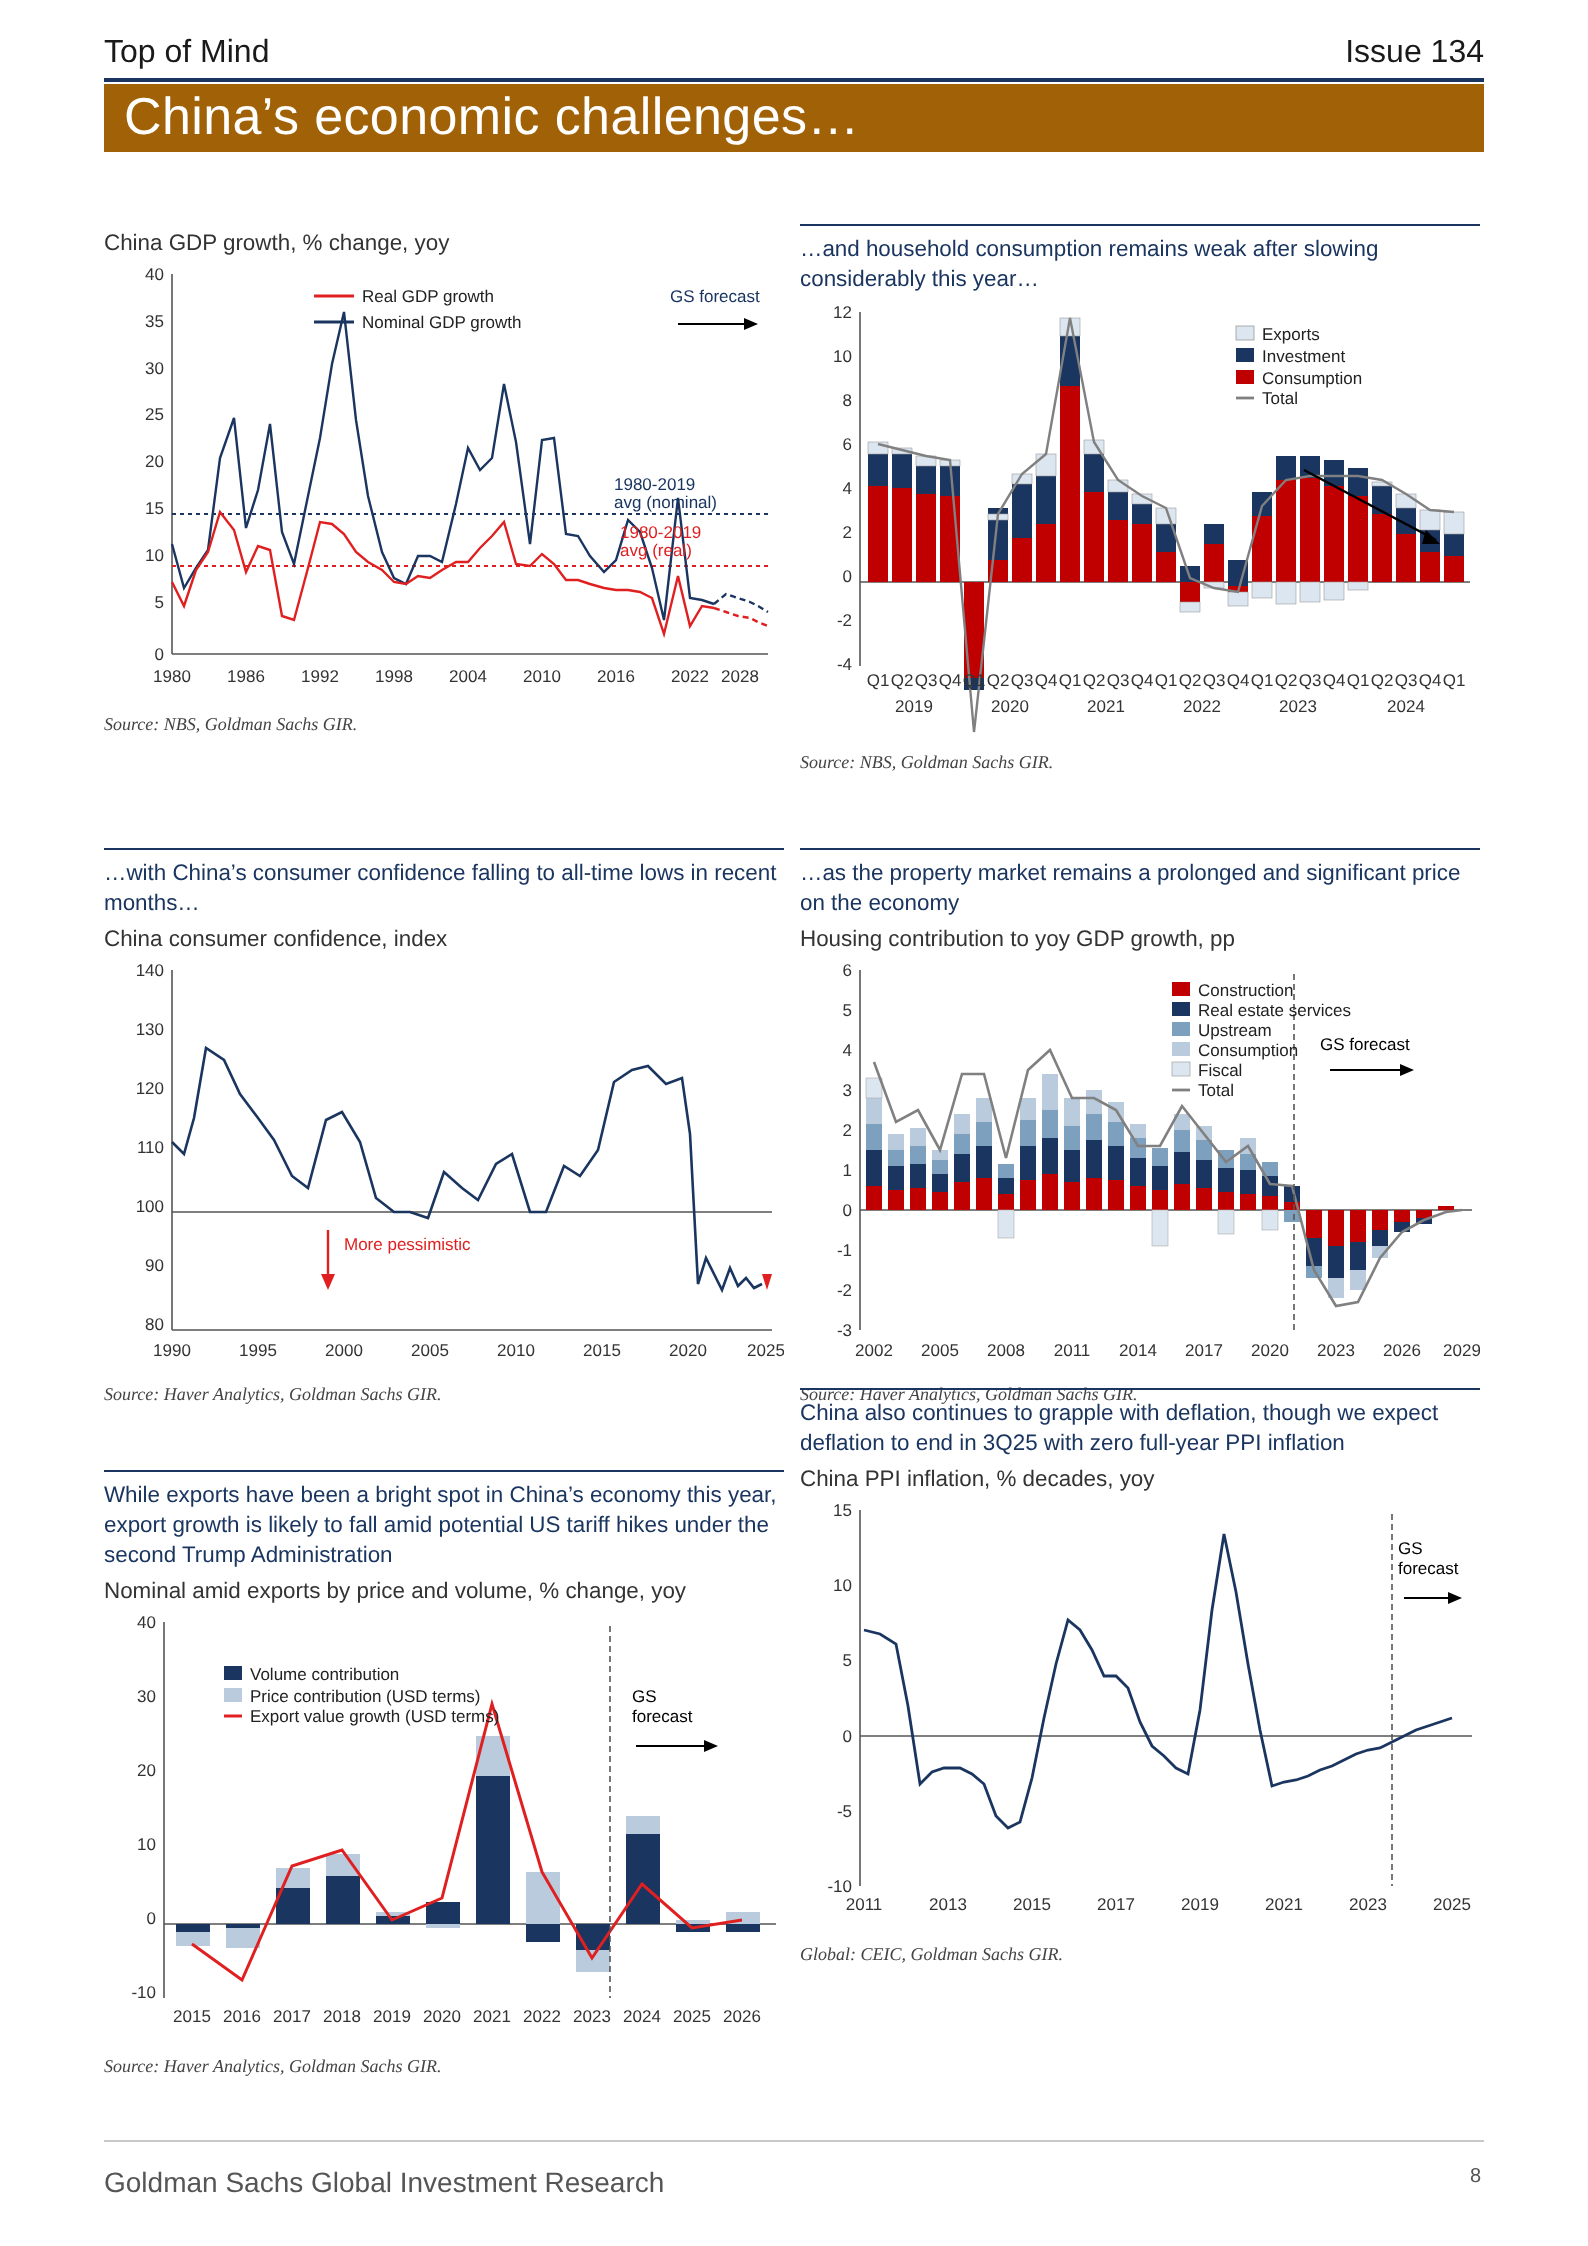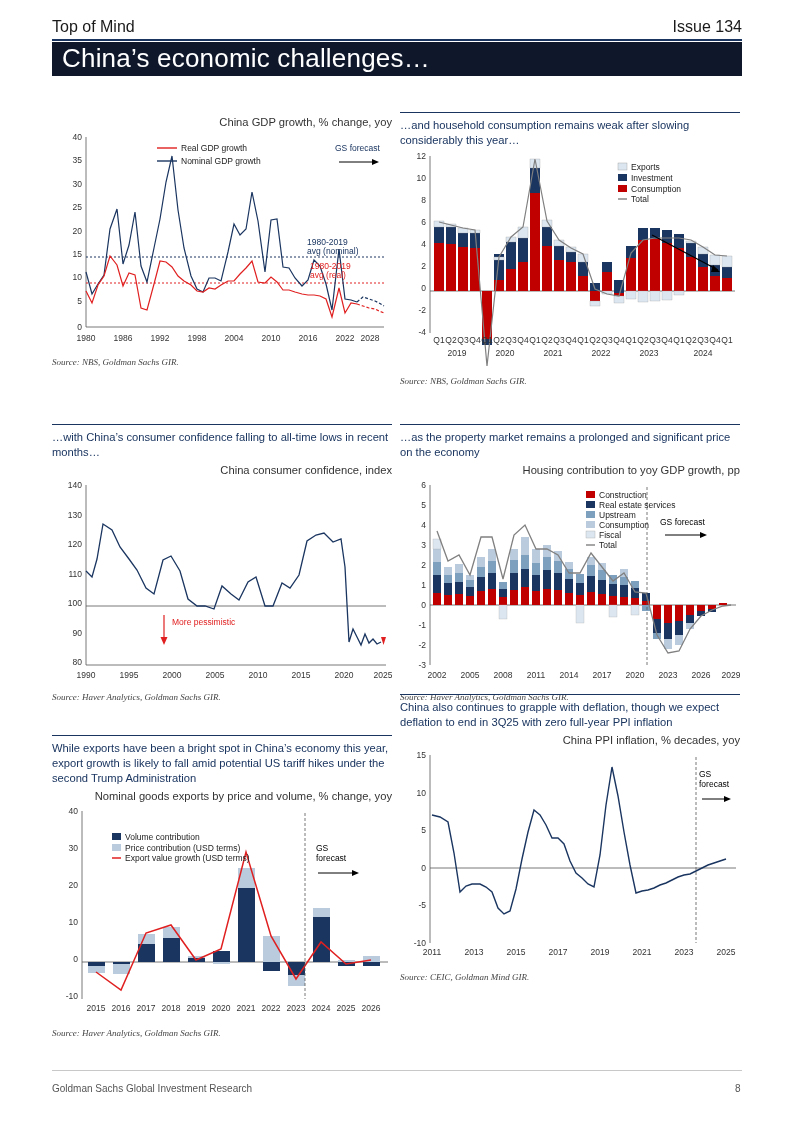--- a/index.html
+++ b/index.html
@@ -13,54 +13,54 @@
   }
   
   .hdr-bar {
     position:absolute; left:52px; top:18px; width:690px;
     display:flex; justify-content:space-between; align-items:center;
     border-bottom:2px solid #1a3560;
     padding-bottom:3px;
   }
   .title-band {
     position:absolute; left:52px; top:42px; width:690px; height:34px;
-    background:#0f172a; color:#ffffff;
+    background:#a16207; color:#ffffff;
   }
   .title-band span {
     position:absolute; left:10px; top:1px;
     font-size:26px; font-weight:normal; letter-spacing:0.2px;
   }
   
   .footer-line {
     position:absolute; left:52px; top:1070px; width:690px;
     border-top:1px solid #c8c8c8;
   }
   .footer-left {
-    position:absolute; left:52px; top:1083px; font-size:10px; color:#555;
+    position:absolute; left:52px; top:1083px; font-size:14px; color:#555;
   }
   .footer-right {
     position:absolute; left:735px; top:1083px; font-size:10px; color:#555;
   }
   
   .panel { position:absolute; width:340px; }
   .p-tl { left:52px;  top:112px; }
   .p-tr { left:400px; top:112px; }
   .p-ml { left:52px;  top:424px; }
   .p-mr { left:400px; top:424px; }
   .p-bl { left:52px;  top:735px; }
   .p-br { left:400px; top:694px; }
 
   .p-head {
     font-size:11.2px; color:#1a3560; line-height:1.33;
     font-weight:normal;
     border-top:1px solid #1a3560;
     padding-top:5px;
   }
   .p-sub {
-    font-size:11.2px; color:#333; margin-top:3px; line-height:1.25;text-align:right;
+    font-size:11.2px; color:#333; margin-top:3px; line-height:1.25;
   }
   .p-src {
     font-size:9px; color:#444; font-style:italic; font-family:"Liberation Serif", serif;
     margin-top:3px;
   }
   .chart-box { position:relative; width:340px; }
   .c-h240 { height:225px; }
   .c-h215 { height:212px; }
   .c-h225 { height:222px; }
 
@@ -484,21 +484,21 @@
           <text x="301" y="201">2026</text>
           <text x="331" y="201">2029</text>
       </g>
     </svg>
   </div>
   <div class="p-src">Source: Haver Analytics, Goldman Sachs GIR.</div>
 </div>
 
 <div class="panel p-bl">
   <div class="p-head">While exports have been a bright spot in China’s economy this year, export growth is likely to fall amid potential US tariff hikes under the second Trump Administration</div>
-  <div class="p-sub">Nominal goods exports by price and volume, % change, yoy</div>
+  <div class="p-sub">Nominal amid exports by price and volume, % change, yoy</div>
   <div class="chart-box c-h225">
     <svg width="340" height="222" viewBox="0 0 340 222">
       <line class="axis" x1="30" y1="8" x2="30" y2="196"></line>
       <g class="tick" text-anchor="end">
         <text x="26" y="11">40</text>
           <text x="26" y="48">30</text>
           <text x="26" y="85">20</text>
         <text x="26" y="122">10</text>
           <text x="26" y="159">0</text>
           <text x="26" y="196">-10</text>
@@ -590,18 +590,18 @@
           <text x="74" y="208">2013</text>
           <text x="116" y="208">2015</text>
         <text x="158" y="208">2017</text>
           <text x="200" y="208">2019</text>
           <text x="242" y="208">2021</text>
         <text x="284" y="208">2023</text>
           <text x="326" y="208">2025</text>
       </g>
     </svg>
   </div>
-  <div class="p-src">Source: CEIC, Goldman Mind GIR.</div>
+  <div class="p-src">Global: CEIC, Goldman Sachs GIR.</div>
 </div>
 
 <div class="footer-line"></div>
 <div class="footer-left">Goldman Sachs Global Investment Research</div>
 <div class="footer-right">8</div>
 
 </body></html>

